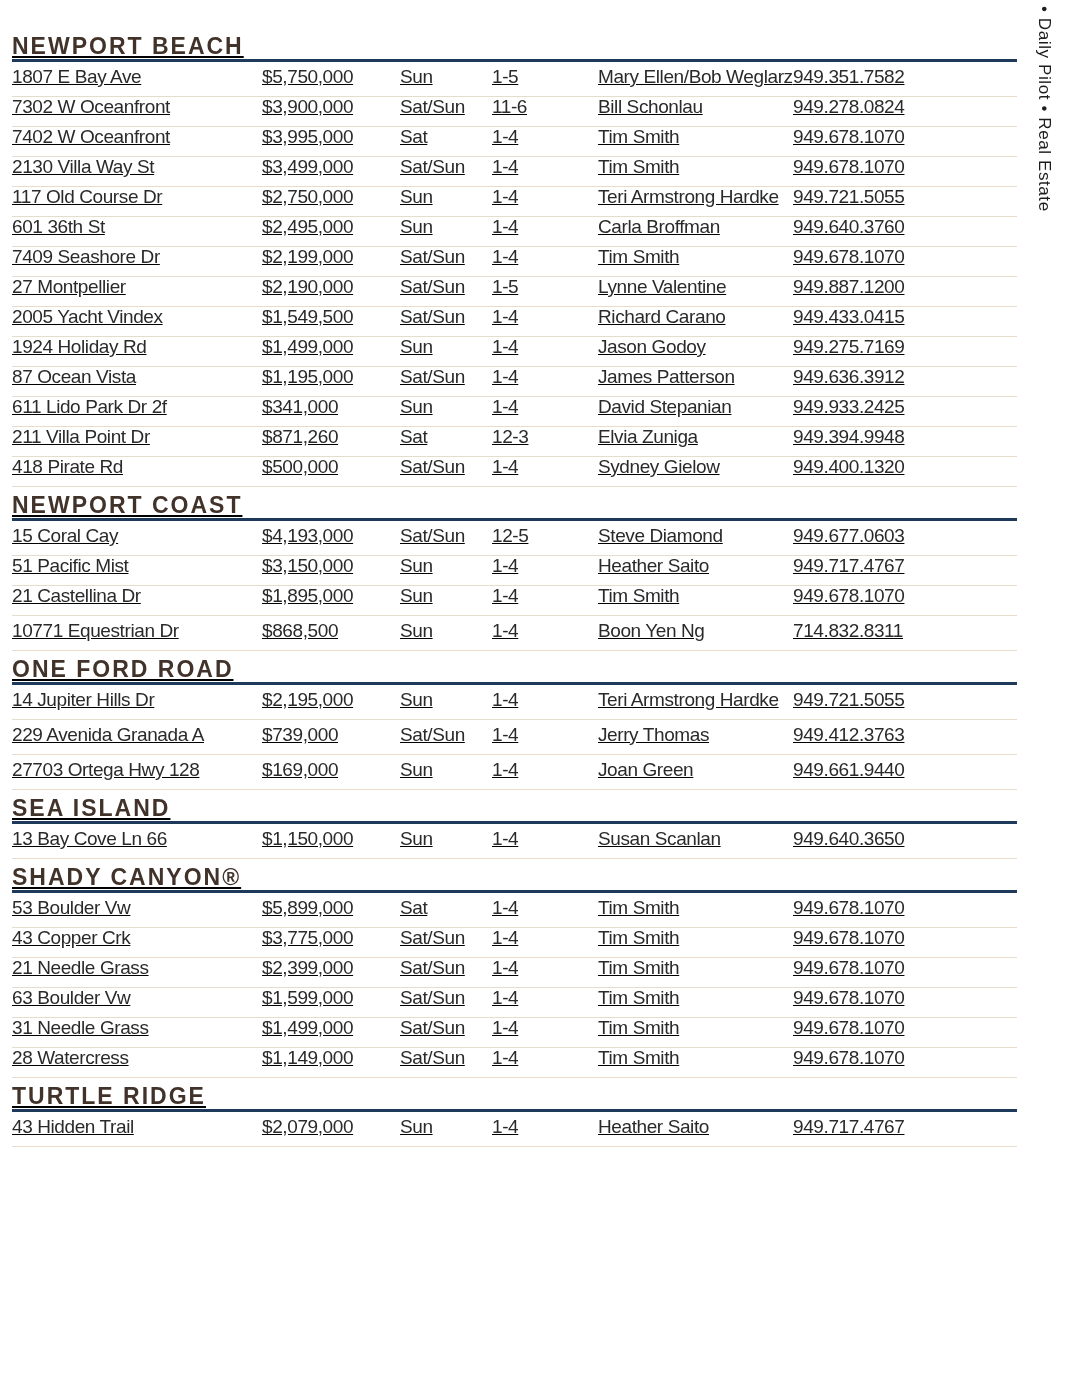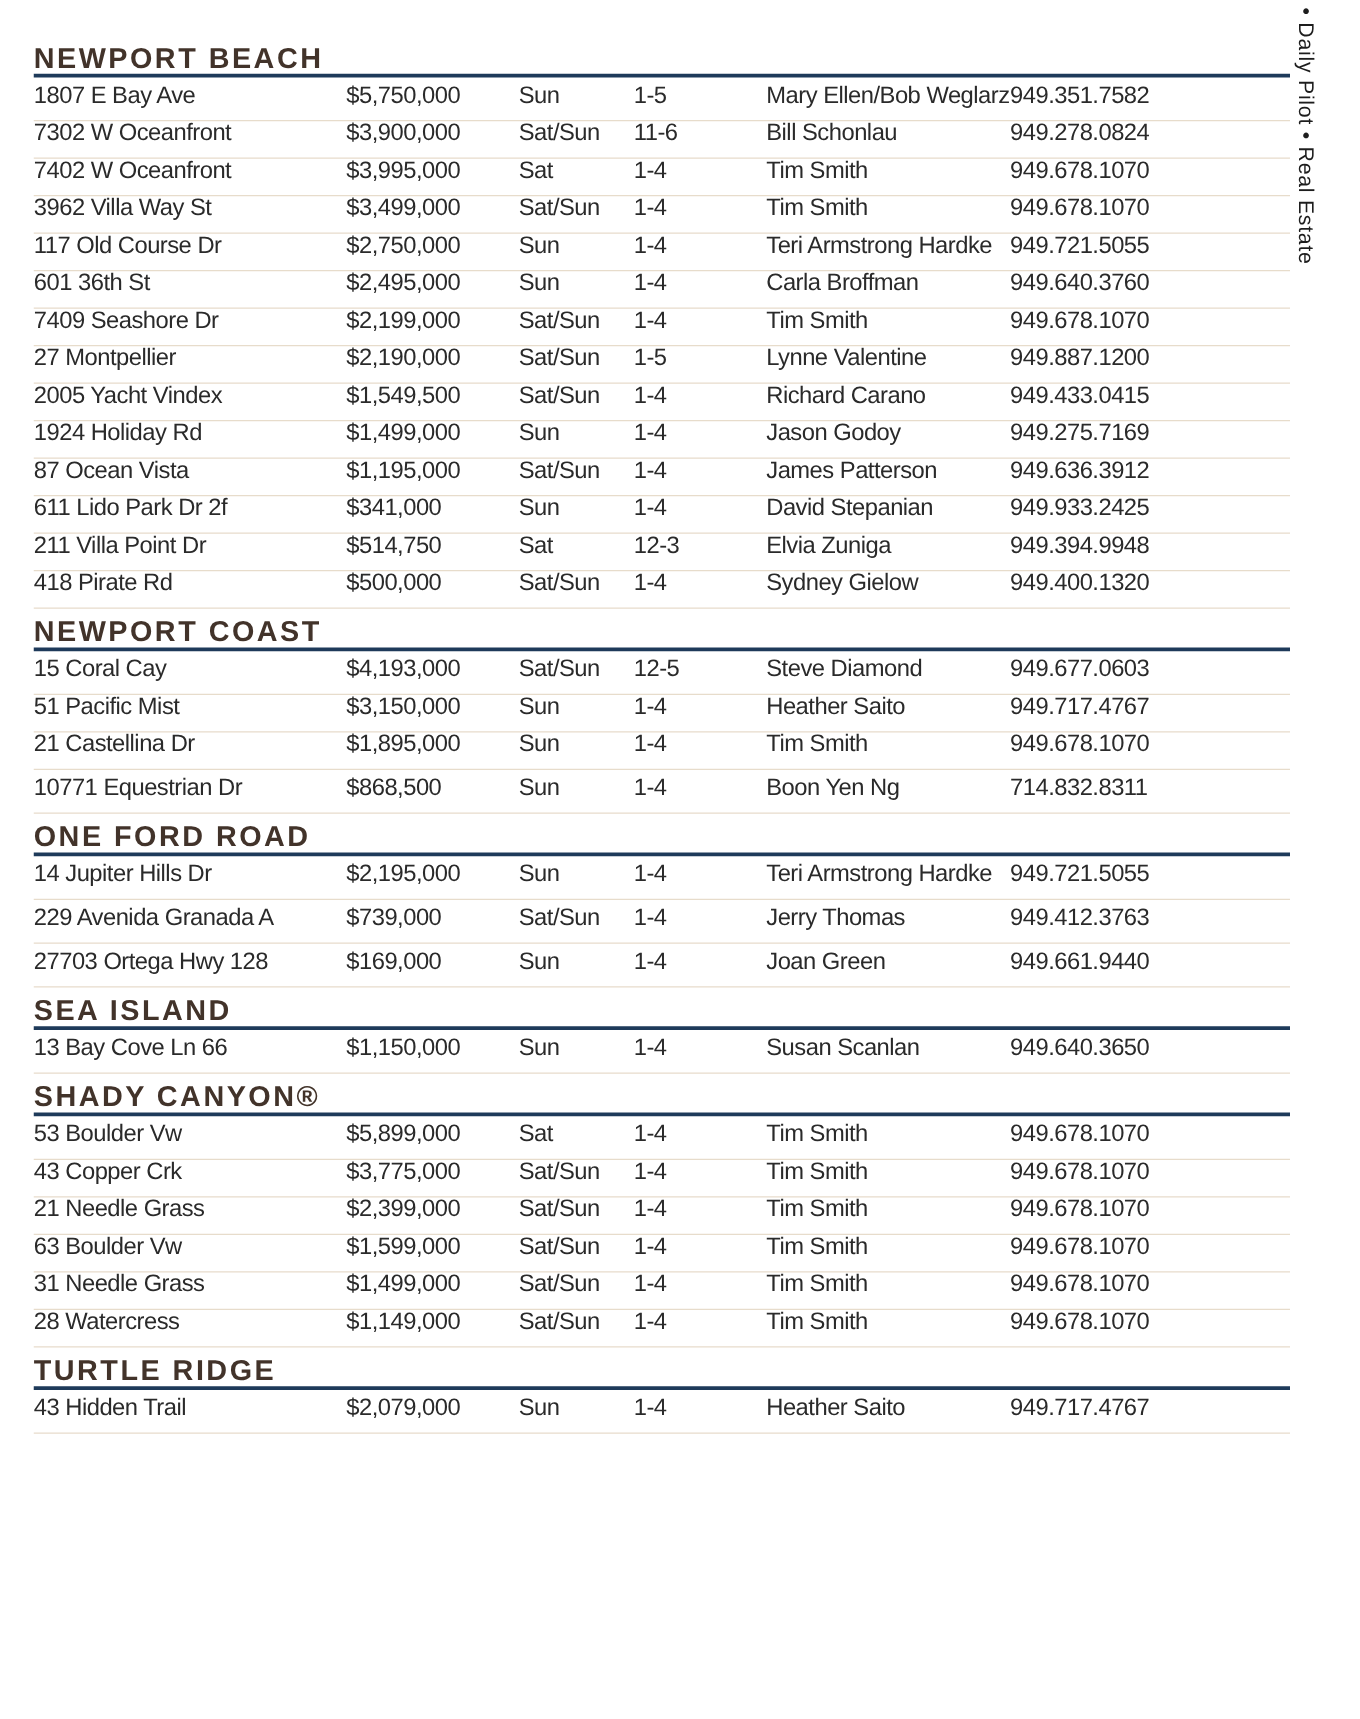--- a/index.html
+++ b/index.html
@@ -13,22 +13,23 @@
   }
   .page {
     position: relative;
     width: 1088px;
     height: 1375px;
     background: #ffffff;
   }
   .content {
     position: absolute;
     top: 28px;
-    left: 27px;
+    left: 12px;
     width: 1005px;
+    text-decoration: underline;
   }
   section { display: block; }
   .section-header {
     margin: 7px 0 0 0;
     padding: 0 0 2px 0;
     font-size: 23px;
     line-height: 22px;
     font-weight: bold;
     letter-spacing: 2px;
     color: var(--header-brown, #42332a);
@@ -97,21 +98,21 @@
   <div class="row">
     <span class="cell address">7402 W Oceanfront</span>
     <span class="cell price">$3,995,000</span>
     <span class="cell days">Sat</span>
     <span class="cell hours">1-4</span>
     <span class="cell agent">Tim Smith</span>
     <span class="cell phone">949.678.1070</span>
   </div>
 
   <div class="row">
-    <span class="cell address">3962 Villa Way St</span>
+    <span class="cell address">2130 Villa Way St</span>
     <span class="cell price">$3,499,000</span>
     <span class="cell days">Sat/Sun</span>
     <span class="cell hours">1-4</span>
     <span class="cell agent">Tim Smith</span>
     <span class="cell phone">949.678.1070</span>
   </div>
 
   <div class="row">
     <span class="cell address">117 Old Course Dr</span>
     <span class="cell price">$2,750,000</span>
@@ -179,21 +180,21 @@
     <span class="cell address">611 Lido Park Dr 2f</span>
     <span class="cell price">$341,000</span>
     <span class="cell days">Sun</span>
     <span class="cell hours">1-4</span>
     <span class="cell agent">David Stepanian</span>
     <span class="cell phone">949.933.2425</span>
   </div>
 
   <div class="row">
     <span class="cell address">211 Villa Point Dr</span>
-    <span class="cell price">$514,750</span>
+    <span class="cell price">$871,260</span>
     <span class="cell days">Sat</span>
     <span class="cell hours">12-3</span>
     <span class="cell agent">Elvia Zuniga</span>
     <span class="cell phone">949.394.9948</span>
   </div>
 
   <div class="row">
     <span class="cell address">418 Pirate Rd</span>
     <span class="cell price">$500,000</span>
     <span class="cell days">Sat/Sun</span>

